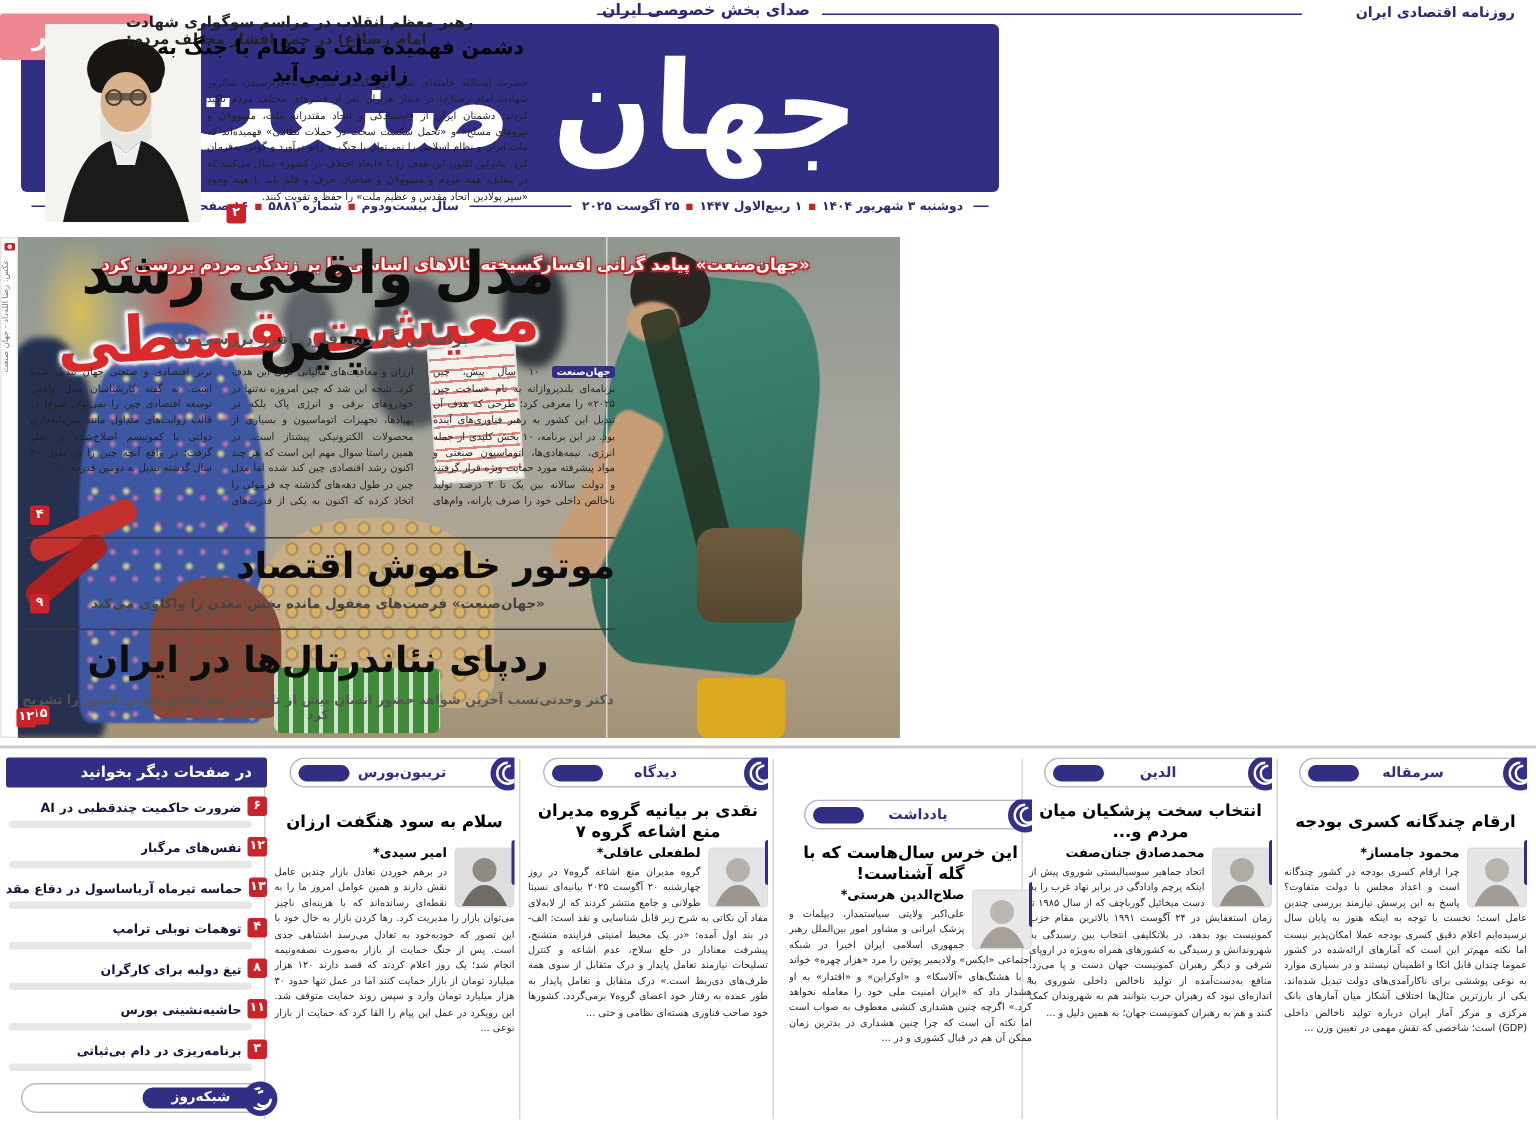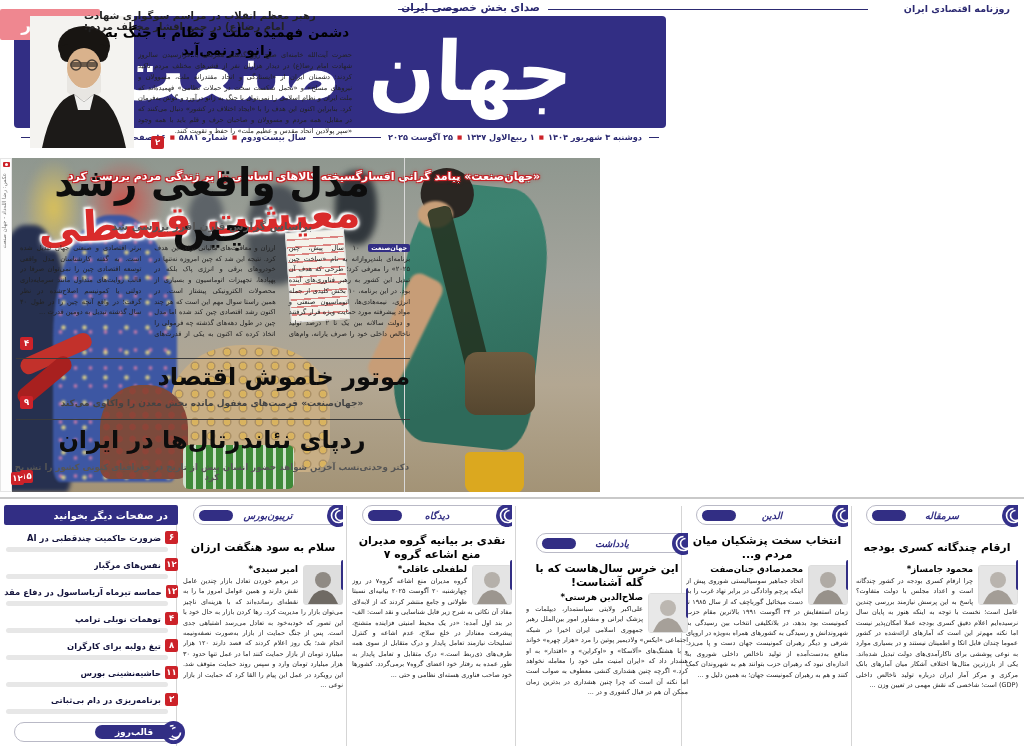--- a/index.html
+++ b/index.html
@@ -152,21 +152,21 @@
   #col-naqd      { right:176px; width:162px; }
   #col-note      { right:336px; width:162px;margin-top:28px; }
   #col-view      { right:512px; width:160px; }
   #col-bourse    { right:681px; width:160px; }
 
   .pill {
     position:relative; height:20px; border:1px solid #b9b9c6; border-radius:10px; background:#fff;
     display:flex; align-items:center; margin-left:10px;
   }
   .pill .swirl { position:absolute; left:auto; right:-9px; top:-3px; width:25px; height:25px; }
-  .pill .pill-label { flex:1; text-align:center; font-size:9.5px; font-weight:bold; color:#322e84;font-style:italic; }
+  .pill .pill-label { flex:1; text-align:center; font-size:9.5px; font-weight:bold; color:#322e84; }
   .pill .pill-cap { position:absolute; left:5px; top:4px; width:34px; height:11px; background:#322e84; border-radius:6px; }
 
   .col-headline { margin-top:7px; height:31px; display:flex; align-items:center; justify-content:center; text-align:center; font-size:11px; font-weight:bold; color:#000; line-height:1.25; }
   .author-photo { float:right; width:40px; height:40px; margin:2px 0 2px 5px; position:relative; background:linear-gradient(135deg,#e9e9e9,#cfcfcf); border:1px solid #ddd; border-radius:3px; }
   .author-photo .bar { position:absolute; right:-3px; top:-6px; width:4px; height:30px; background:#322e84; border-radius:2px; }
   .author-name { font-size:8.6px; font-weight:bold; color:#000; margin:1px 2px 2px 0; }
   .col-body { font-size:6.5px; line-height:1.6; text-align:justify; color:#222; }
 
   
   #sidebar { top:505px; right:846px; left:4px; width:174px; height:243px; position:absolute; }
@@ -458,15 +458,15 @@
     <div class="sb-bar"></div>
   </div>
 
   <div class="pill" id="question-pill">
     <span class="swirl">
       <svg viewBox="0 0 25 25">
           <circle cx="12.5" cy="12.5" r="11.5" fill="#34308a"></circle>
           <path d="M12.5 5.5a7 7 0 1 0 7 7 5 5 0 0 1-5 5 5 5 0 0 1 0-10" fill="none" stroke="#fff" stroke-width="1.6"></path>
         </svg>
     </span>
-    <span class="q-seg">قالب‌روز</span>
+    <span class="q-seg">شبکه‌روز</span>
   </div>
 </div>
 
 </body></html>

